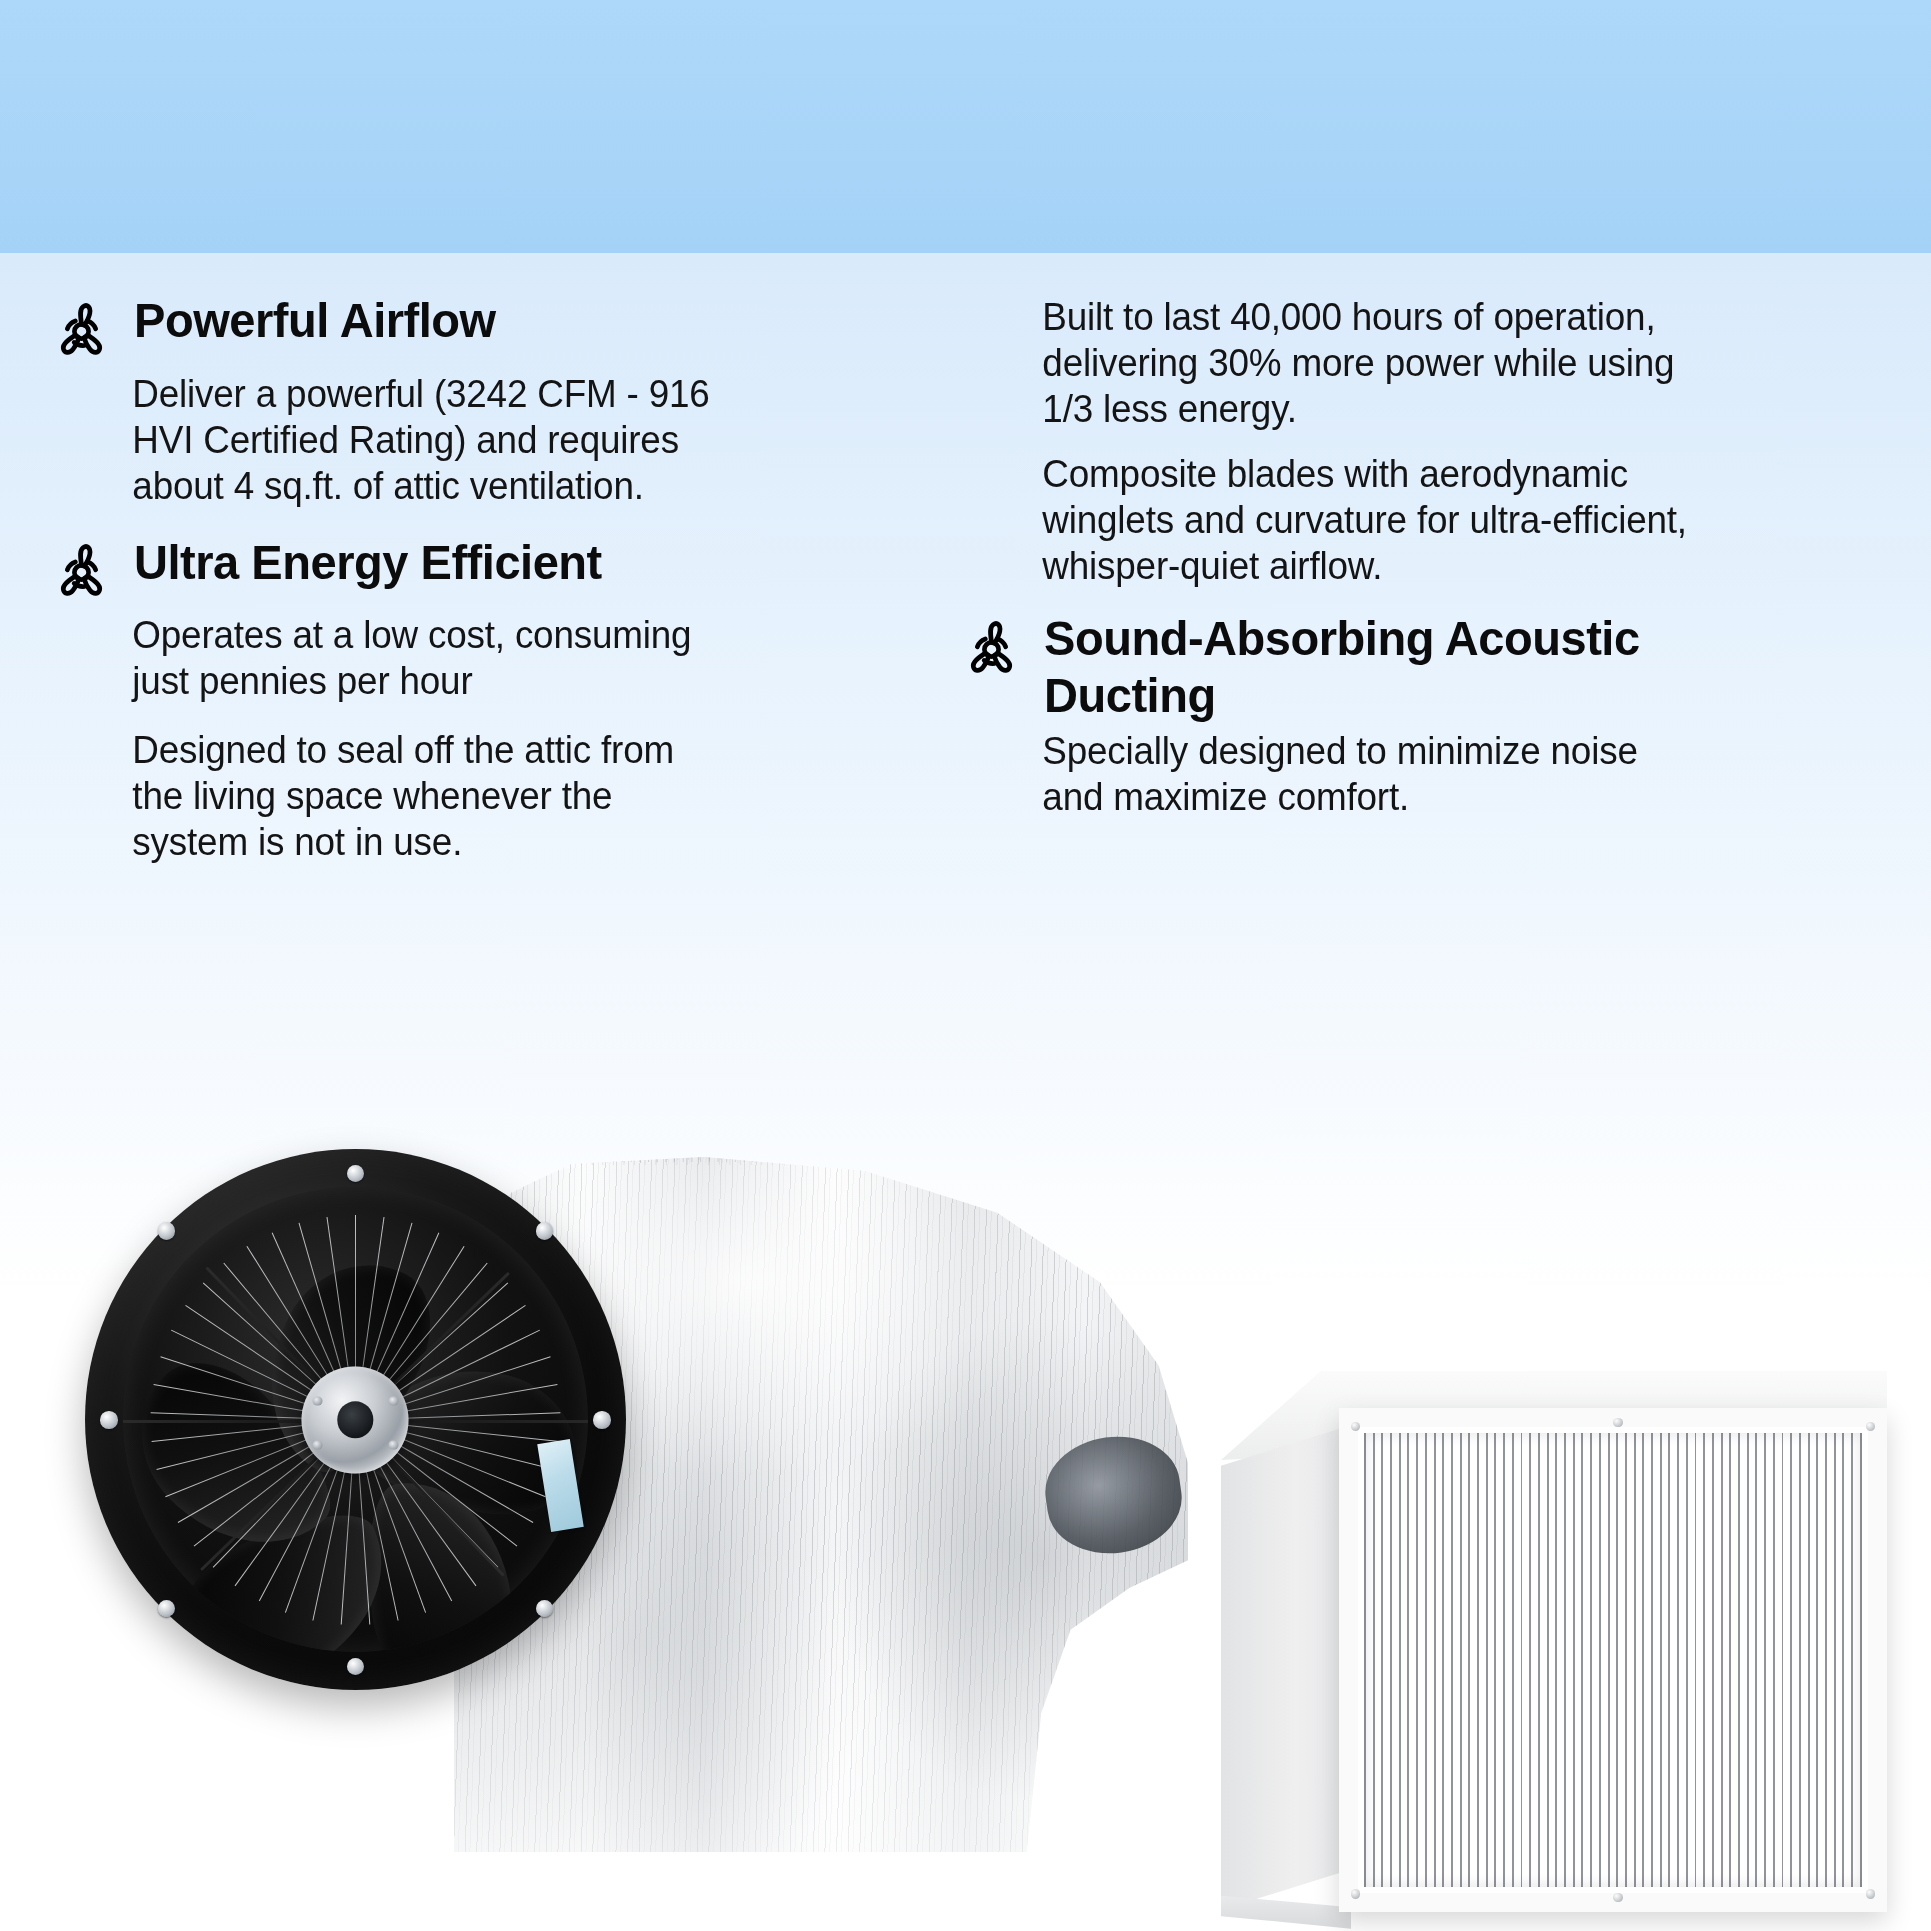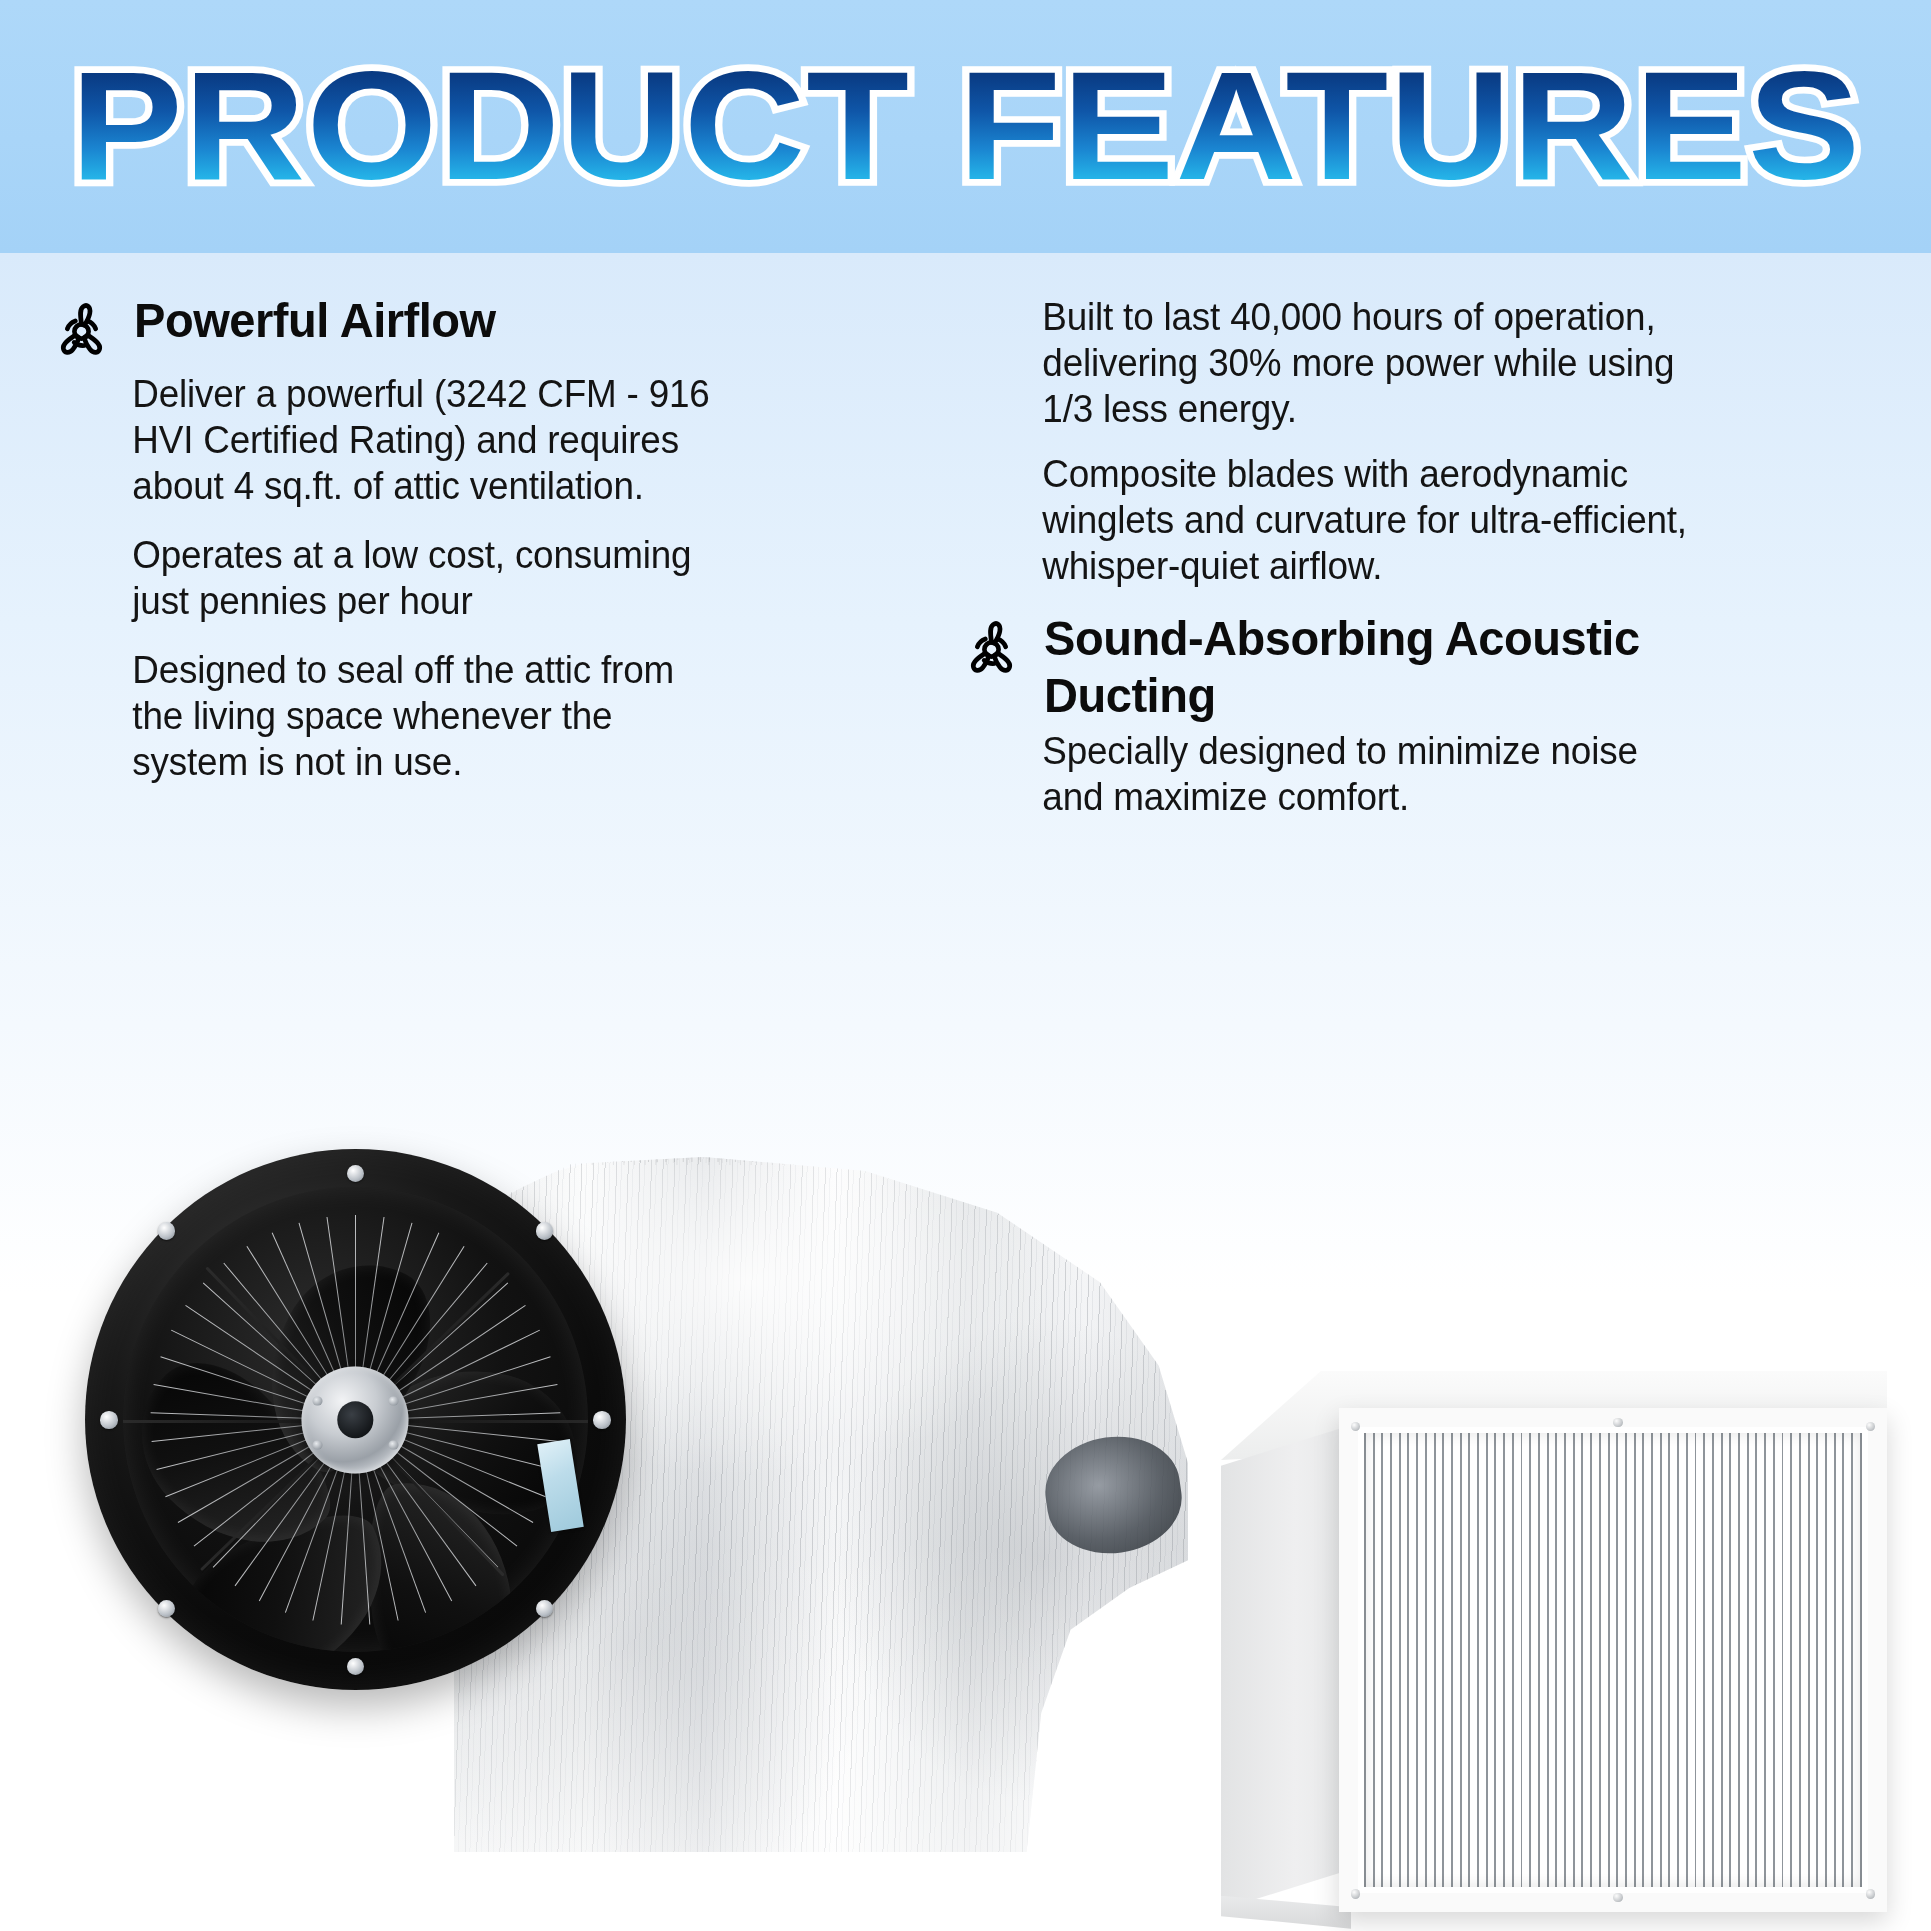--- a/index.html
+++ b/index.html
@@ -238,28 +238,20 @@
   }
 </style>
 </head>
 <body>
 
 <div id="page">
 
   <div class="bg-body"></div>
   <div class="bg-header"></div>
 
-  <div class="title-wrap">
-    <div style="position:relative;display:inline-block;">
-      <div class="title-stroke">
-        <span>PRODUCT FEATURES</span>
-      </div>
-      <div class="title title-fill">PRODUCT FEATURES</div>
-    </div>
-  </div>
 
   <div class="columns">
 
     <div class="col col-left">
 
       <div class="feature">
         <div class="feature-head">
           <span class="fan-icon">
             <svg viewBox="0 0 64 64" fill="none" stroke="#000" stroke-width="4.2" stroke-linecap="round" stroke-linejoin="round">
               <circle cx="32" cy="32" r="6.4" fill="none"></circle>
@@ -272,20 +264,34 @@
             </svg>
           </span>
           <h2 class="f-title">Powerful Airflow</h2>
         </div>
         <p class="f-desc">Deliver a powerful (3242 CFM - 916
 HVI Certified Rating) and requires
 about 4 sq.ft. of attic ventilation.</p>
       </div>
 
       <div class="feature">
+        <div class="feature-head">
+          <span class="fan-icon">
+            <svg viewBox="0 0 64 64" fill="none" stroke="#000" stroke-width="4.2" stroke-linecap="round" stroke-linejoin="round">
+              <circle cx="32" cy="32" r="6.4" fill="none"></circle>
+              <path d="M32 25.6 C31 18 30 12 33.5 9.5 C37 7 40.5 10 39.5 15.5 C38.8 20 36.5 23.5 34.5 26.4 Z" fill="none"></path>
+              <path d="M26.6 35.2 C20 39.5 14.8 43.2 15.6 47.4 C16.4 51.6 21 52 24.2 48.2 C27 44.9 28.6 41 29.7 37.5 Z" fill="none"></path>
+              <path d="M37.4 35.2 C44 39.5 49.2 43.2 48.4 47.4 C47.6 51.6 43 52 39.8 48.2 C37 44.9 35.4 41 34.3 37.5 Z" fill="none"></path>
+              <path d="M26.5 22.5 C23 23.8 20.4 26.3 19.2 29.6"></path>
+              <path d="M44.8 29.6 C43.6 26.3 41 23.8 37.5 22.5"></path>
+              <path d="M25.4 41.8 C28 44 31.4 45 34.8 44.6"></path>
+            </svg>
+          </span>
+          <h2 class="f-title">Ultra Energy Efficient</h2>
+        </div>
         <p class="f-desc">Operates at a low cost, consuming
 just pennies per hour</p>
       </div>
 
       <div class="feature">
         <p class="f-desc">Designed to seal off the attic from
 the living space whenever the
 system is not in use.</p>
       </div>
 

